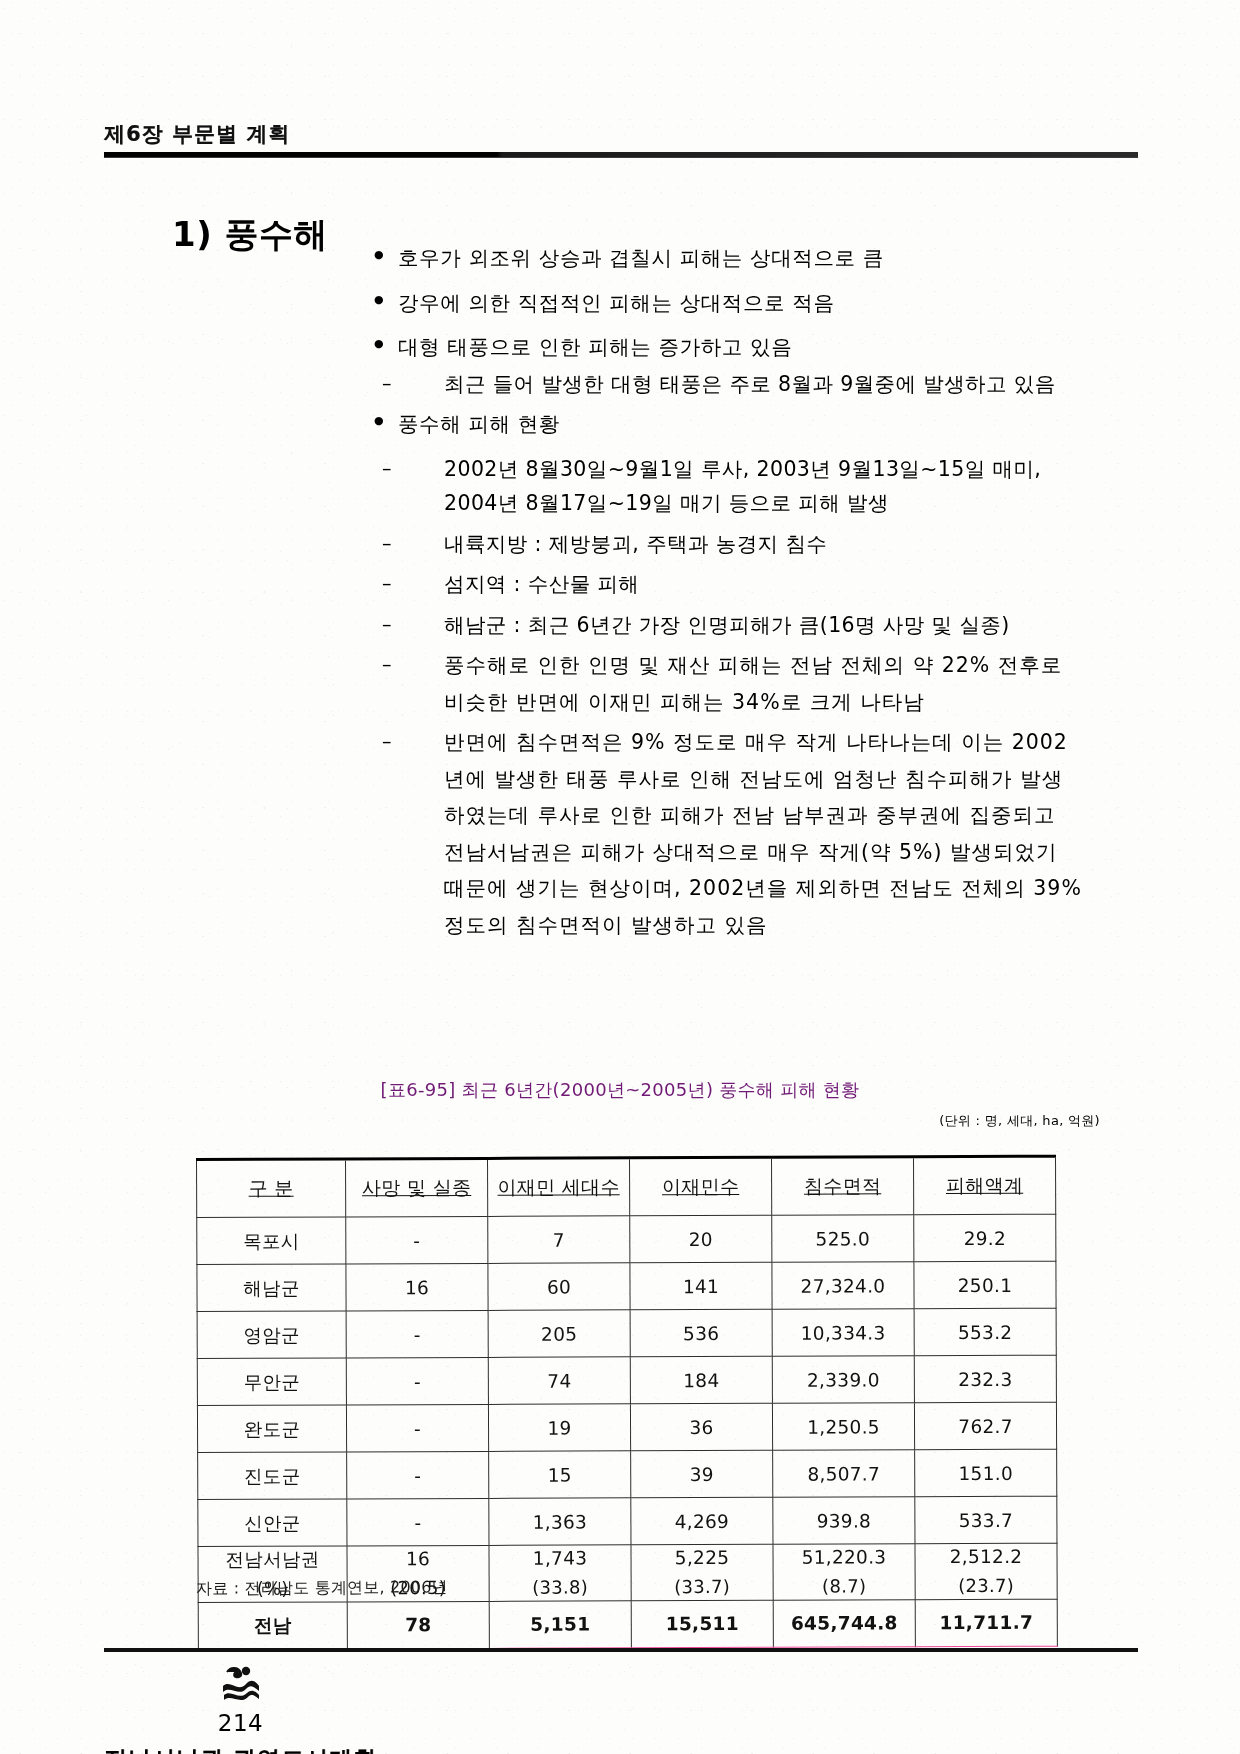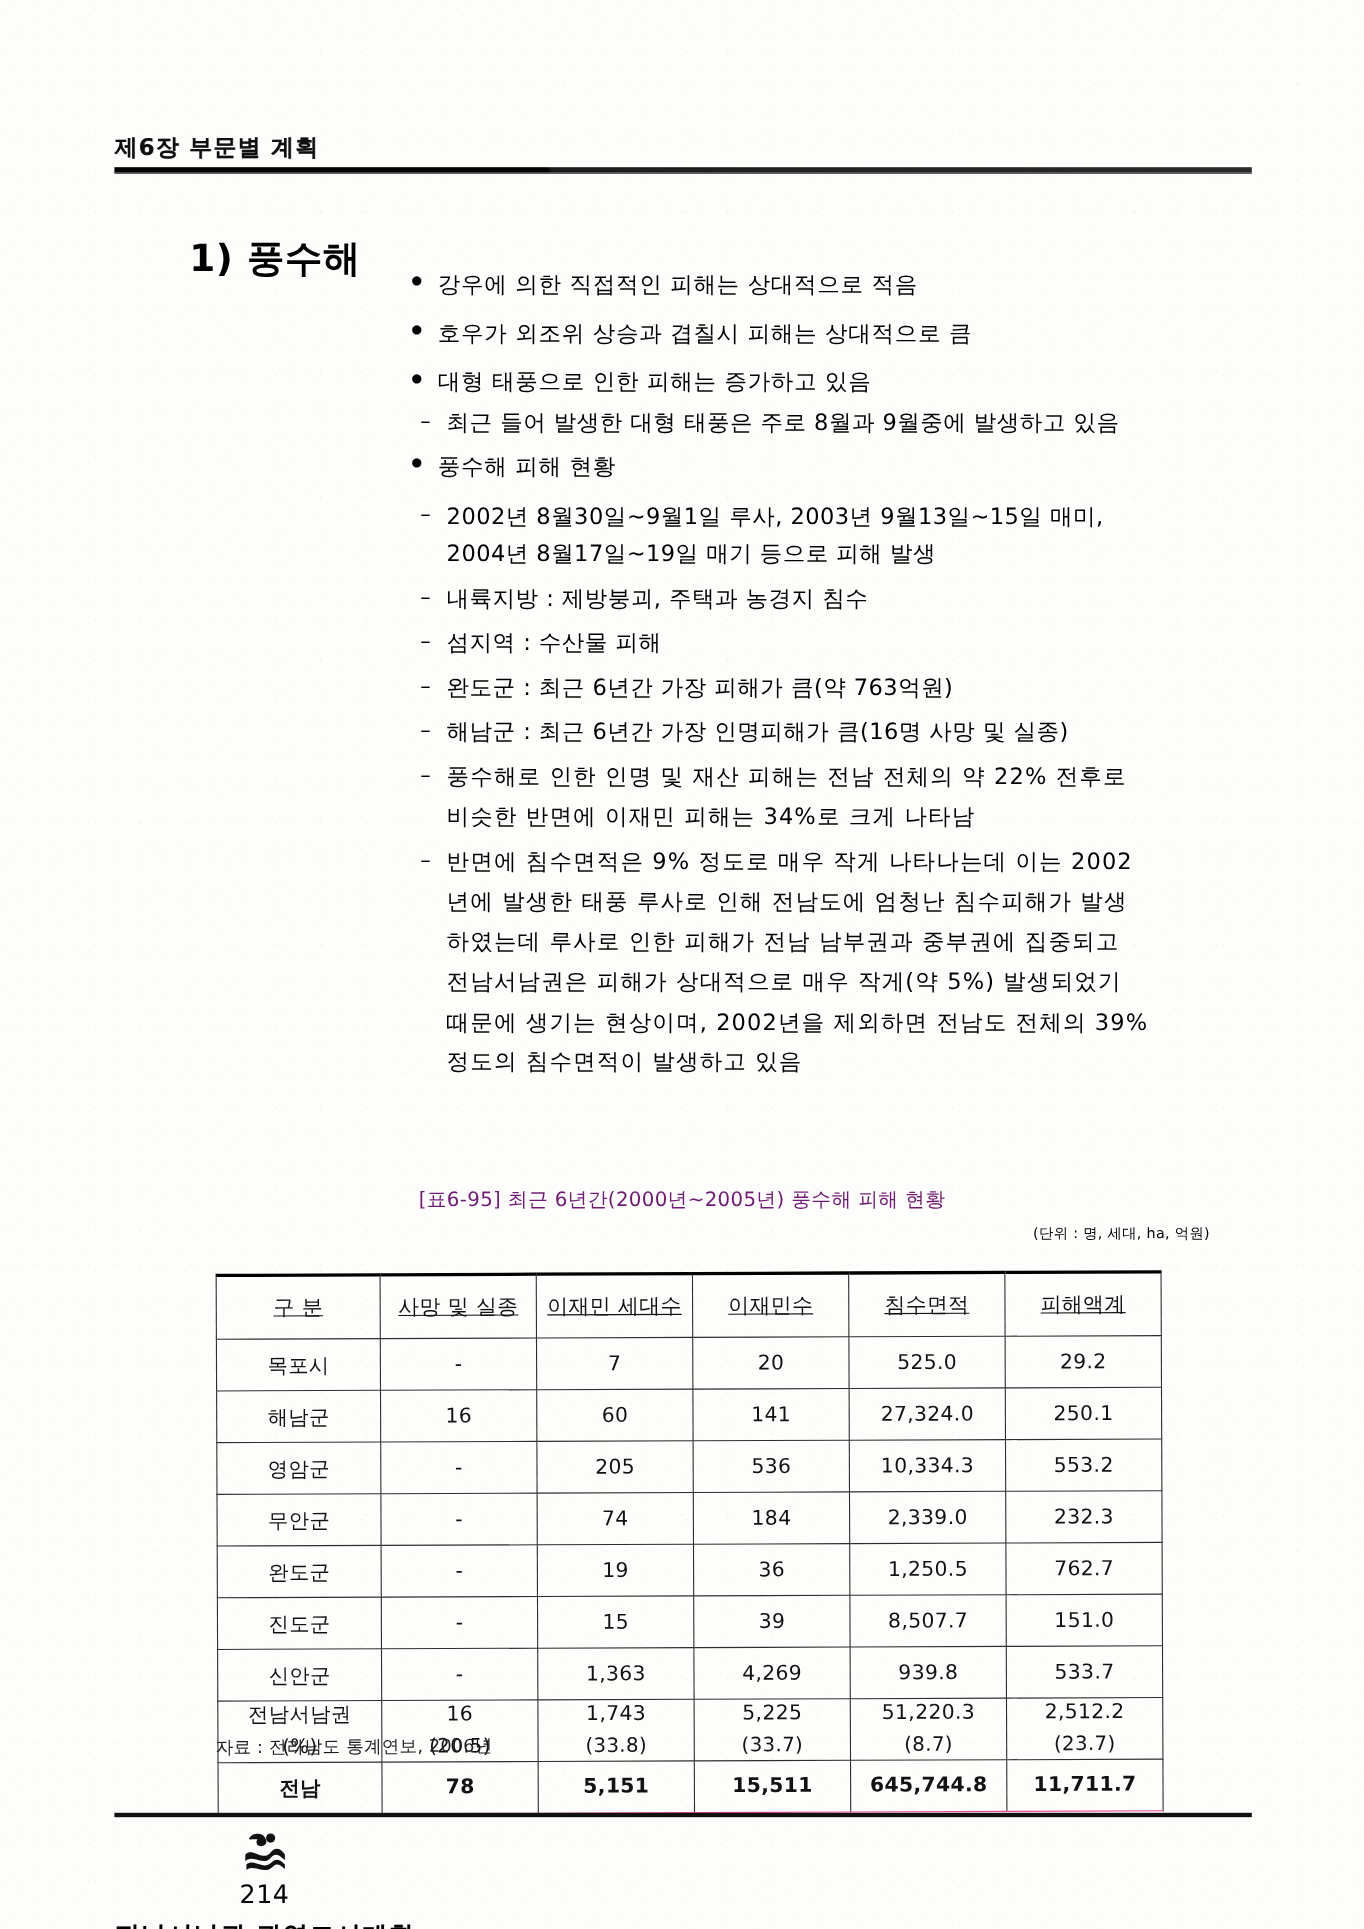--- a/index.html
+++ b/index.html
@@ -107,20 +107,21 @@
     content: "\2013";
     position: absolute;
     left: 10px;
     top: 0;
     font-size: 19px;
   }
   .dsh .ln {
     display: block;
     white-space: nowrap;
     margin-bottom: 14px;
+    margin-left: 38px;
   }
   .dsh .ln:last-child { margin-bottom: 0; }
   .tight { margin-bottom: 16px; }
 
   
   .para .ln {
     display: block;
     white-space: nowrap;
     margin-bottom: 16px;
     letter-spacing: 1.0px;
@@ -237,22 +238,22 @@
 
   <div class="grain"></div>
 
   <div class="runhead">제6장 부문별 계획</div>
   <div class="runhead-rule"></div>
 
   <div class="sec-title">1) 풍수해</div>
 
   <div class="body">
 
+    <div class="blt">호우가 외조위 상승과 겹칠시 피해는 상대적으로 큼</div>
     <div class="blt">강우에 의한 직접적인 피해는 상대적으로 적음</div>
-    <div class="blt">호우가 외조위 상승과 겹칠시 피해는 상대적으로 큼</div>
     <div class="blt tight">대형 태풍으로 인한 피해는 증가하고 있음</div>
 
     <div class="dsh">
       <span class="ln">최근 들어 발생한 대형 태풍은 주로 8월과 9월중에 발생하고 있음</span>
     </div>
 
     <div class="blt">풍수해 피해 현황</div>
 
     <div class="dsh">
       <span class="ln">2002년  8월30일~9월1일  루사,  2003년  9월13일~15일  매미,</span>
@@ -260,23 +261,20 @@
     </div>
 
     <div class="dsh">
       <span class="ln">내륙지방 : 제방붕괴, 주택과 농경지 침수</span>
     </div>
 
     <div class="dsh">
       <span class="ln">섬지역 : 수산물 피해</span>
     </div>
 
-    <div class="dsh">
-      <span class="ln">완도군 : 최근 6년간 가장 피해가 큼(약 763억원)</span>
-    </div>
 
     <div class="dsh">
       <span class="ln">해남군 : 최근 6년간 가장 인명피해가 큼(16명 사망 및 실종)</span>
     </div>
 
     <div class="dsh para">
       <span class="ln">풍수해로 인한 인명 및 재산 피해는 전남 전체의 약 22% 전후로</span>
       <span class="ln">비슷한 반면에 이재민 피해는 34%로 크게 나타남</span>
     </div>
 

